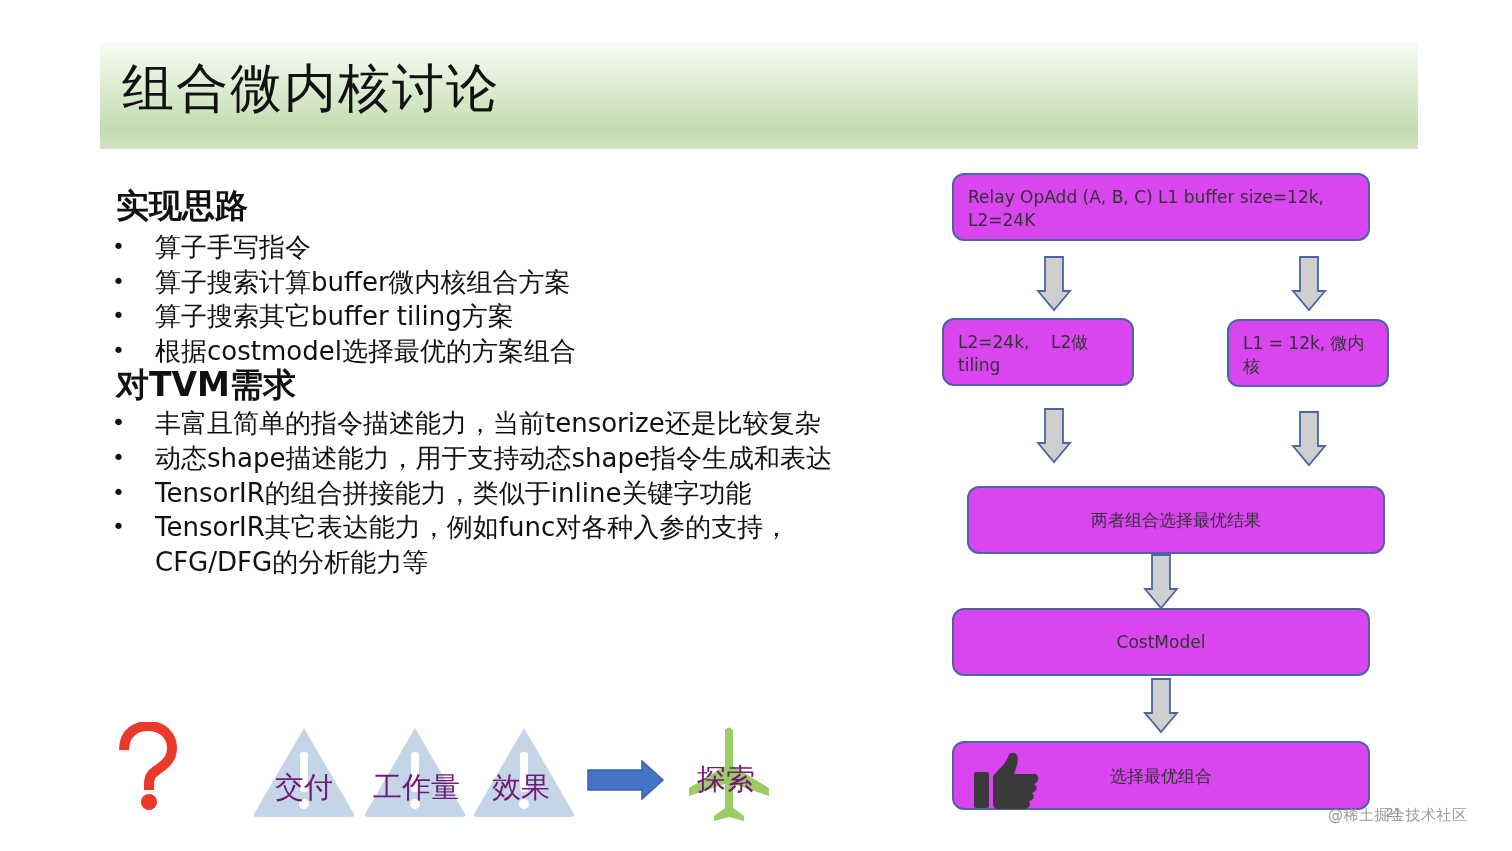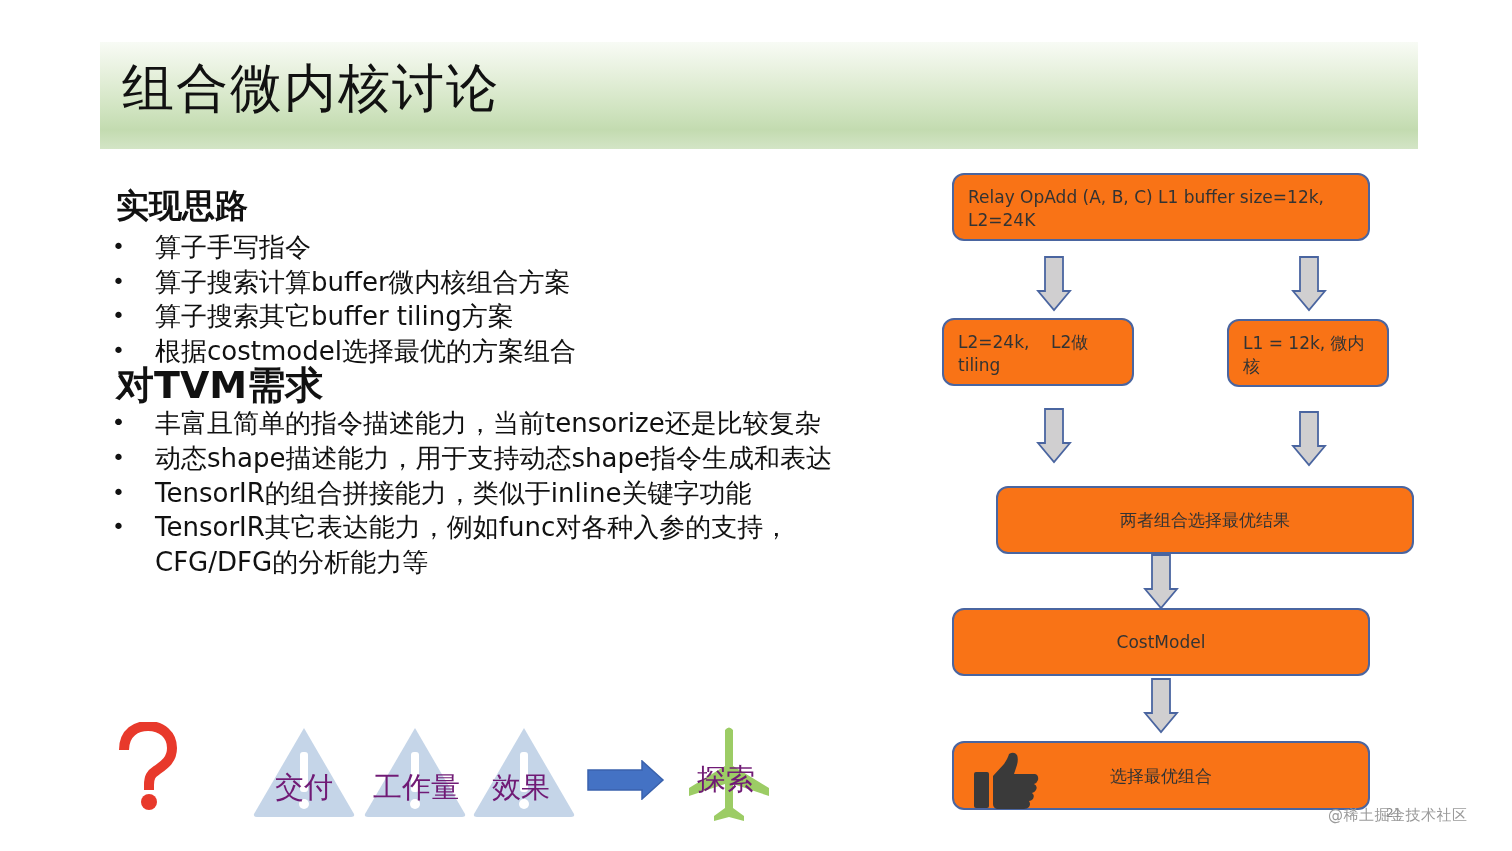--- a/index.html
+++ b/index.html
@@ -18,31 +18,31 @@
     font-size: 52px; font-weight: 300; letter-spacing: 2px; color: #111;
     line-height: 88px;
     margin-left: 8px;
   }
   .left {
     position: absolute; left: 112px; top: 182px; width: 790px;
   }
   .section-title {
     font-size: 33px; font-weight: bold; line-height: 40px; margin: 4px;
   }
-  .section-title.second { font-size: 38px; line-height: 34px; margin-top: 0px; }
+  .section-title.second { font-size: 33px; line-height: 34px; margin-top: 0px; }
   ul.bullets { list-style: none; margin: 0; padding: 0; }
   ul.bullets li {
     position: relative; padding-left: 43px; font-size: 26px; line-height: 34.6px;
   }
   ul.bullets li .dot {
     position: absolute; left: 0; top: 0; font-size: 22px;
   }
   
   .box {
-    position: absolute; background: #f97316; border: 2px solid #4a65a0; border-radius: 12px;
+    position: absolute; background: #d946ef; border: 2px solid #4a65a0; border-radius: 12px;
     box-sizing: border-box; font-size: 17px; color: #333; padding-left: 10px;
   }
   .box .txt { position: absolute; }
   .box.center .txt { left: 0; right: 0; top: 50%; transform: translateY(-50%); text-align: center; }
   .arrow { position: absolute; }
   .watermark {
     position: absolute; left: 1328px; top: 806px; font-size: 15px; color: #9a9a9a; letter-spacing: 0.5px;
   }
   .page-num {
     position: absolute; left: 1386px; top: 806px; font-size: 12px; color: #888;
@@ -141,21 +141,21 @@
   </div>
 </div>
 
 <svg class="arrow" style="left:1036px; top:408px;" width="36" height="56" viewBox="0 0 36 56">
   <path d="M9 1 L27 1 L27 35 L34 35 L18 54 L2 35 L9 35 Z" fill="#d0cfd0" stroke="#4a65a0" stroke-width="1.8"></path>
 </svg>
 <svg class="arrow" style="left:1291px; top:411px;" width="36" height="56" viewBox="0 0 36 56">
   <path d="M9 1 L27 1 L27 35 L34 35 L18 54 L2 35 L9 35 Z" fill="#d0cfd0" stroke="#4a65a0" stroke-width="1.8"></path>
 </svg>
 
-<div class="box center" style="left:996px; top:486px; width:418px; height:68px;">
+<div class="box center" style="left:967px; top:486px; width:418px; height:68px;">
   <div class="txt">两者组合选择最优结果</div>
 </div>
 
 <svg class="arrow" style="left:1143px; top:554px;" width="36" height="56" viewBox="0 0 36 56">
   <path d="M9 1 L27 1 L27 35 L34 35 L18 54 L2 35 L9 35 Z" fill="#d0cfd0" stroke="#4a65a0" stroke-width="1.8"></path>
 </svg>
 
 <div class="box center" style="left:952px; top:608px; width:418px; height:68px;">
   <div class="txt">CostModel</div>
 </div>

